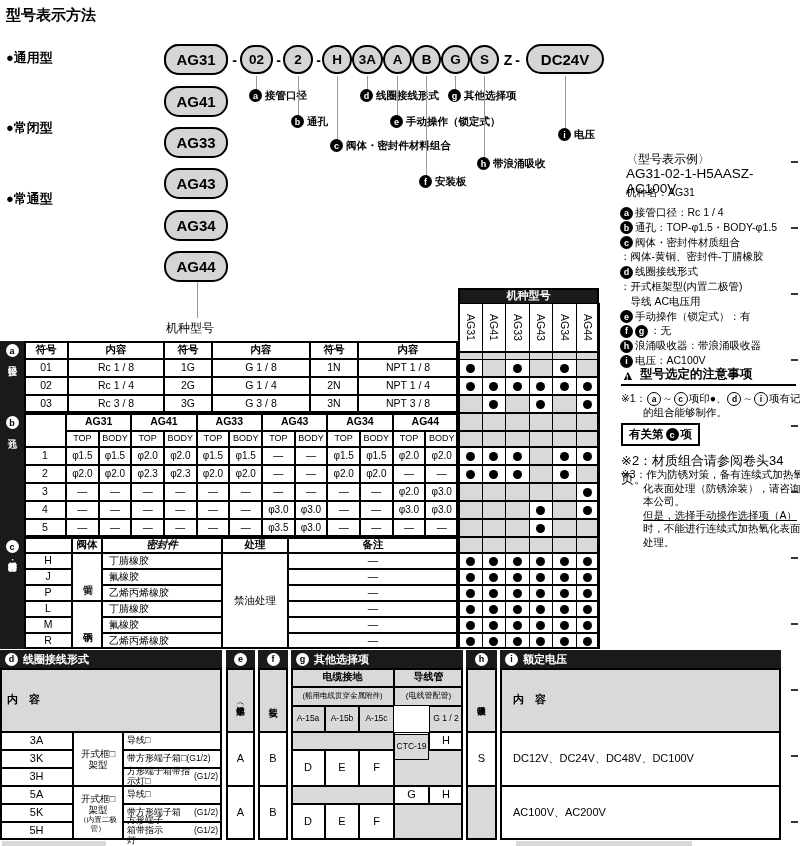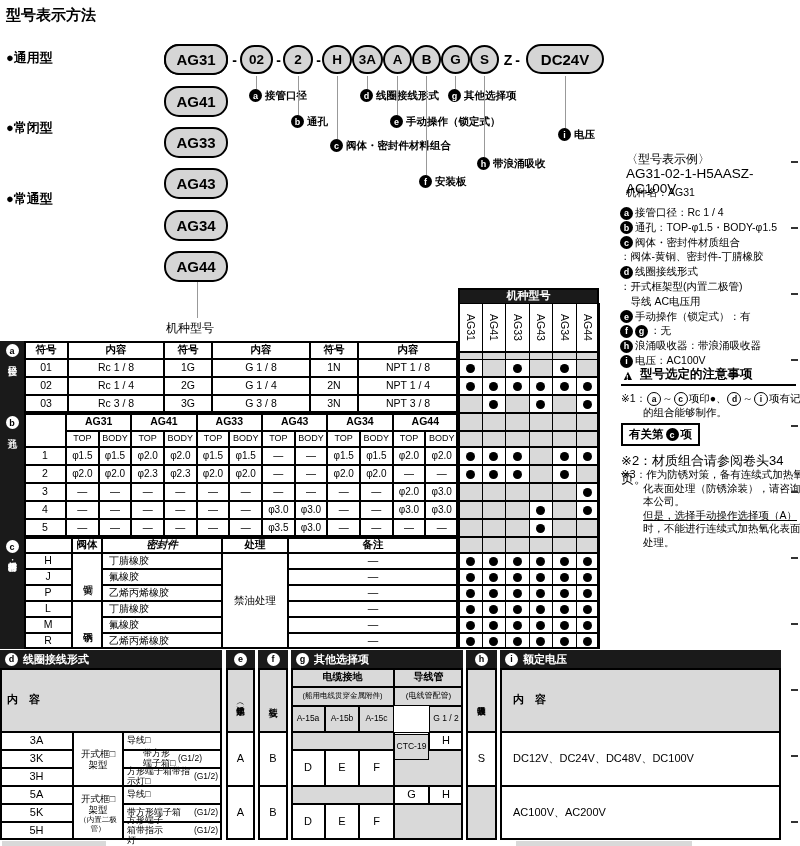--- a/index.html
+++ b/index.html
@@ -630,21 +630,21 @@
     <div class="cell" style="left: 288px; top: 617px; width: 170px; height: 16px;">—</div>
     <div class="cell" style="left: 24px; top: 633px; width: 48px; height: 16px;">R</div>
     <div class="cell leftpad" style="left: 102px; top: 633px; width: 120px; height: 16px; font-size: 10px;">乙烯丙烯橡胶</div>
     <div class="cell" style="left: 288px; top: 633px; width: 170px; height: 16px;">—</div>
     <div class="cell" style="left: 222px; top: 553px; width: 66px; height: 96px;">禁油处理</div>
     <div class="cell" style="left: 0px; top: 732px; width: 73px; height: 18px; font-size: 11px;">3A</div>
     <div class="cell" style="left: 123px; top: 732px; width: 99px; height: 18px; justify-content: space-between; padding: 0px 3px; font-size: 9px; text-align: left;">
       <span>导线□</span>
     </div>
     <div class="cell" style="left: 0px; top: 750px; width: 73px; height: 18px; font-size: 11px;">3K</div>
-    <div class="cell" style="left: 123px; top: 750px; width: 99px; height: 18px; justify-content: flex-end; padding: 0px 19px; font-size: 9px; text-align: left;">
+    <div class="cell" style="left: 123px; top: 750px; width: 99px; height: 18px; justify-content: flex-start; padding: 0px 3px; font-size: 9px; text-align: left;">
       <span>带方形端子箱□</span>
       <span style="font-size: 8.5px;">(G1/2)</span>
     </div>
     <div class="cell" style="left: 0px; top: 768px; width: 73px; height: 18px; font-size: 11px;">3H</div>
     <div class="cell" style="left: 123px; top: 768px; width: 99px; height: 18px; justify-content: space-between; padding: 0px 3px; font-size: 9px; text-align: left;">
       <span>方形端子箱带指示灯□</span>
       <span style="font-size: 8.5px;">(G1/2)</span>
     </div>
     <div class="cell" style="left: 73px; top: 732px; width: 50px; height: 54px; flex-direction: column; font-size: 9.5px; line-height: 1.2;">
       <span>开式框□</span>

